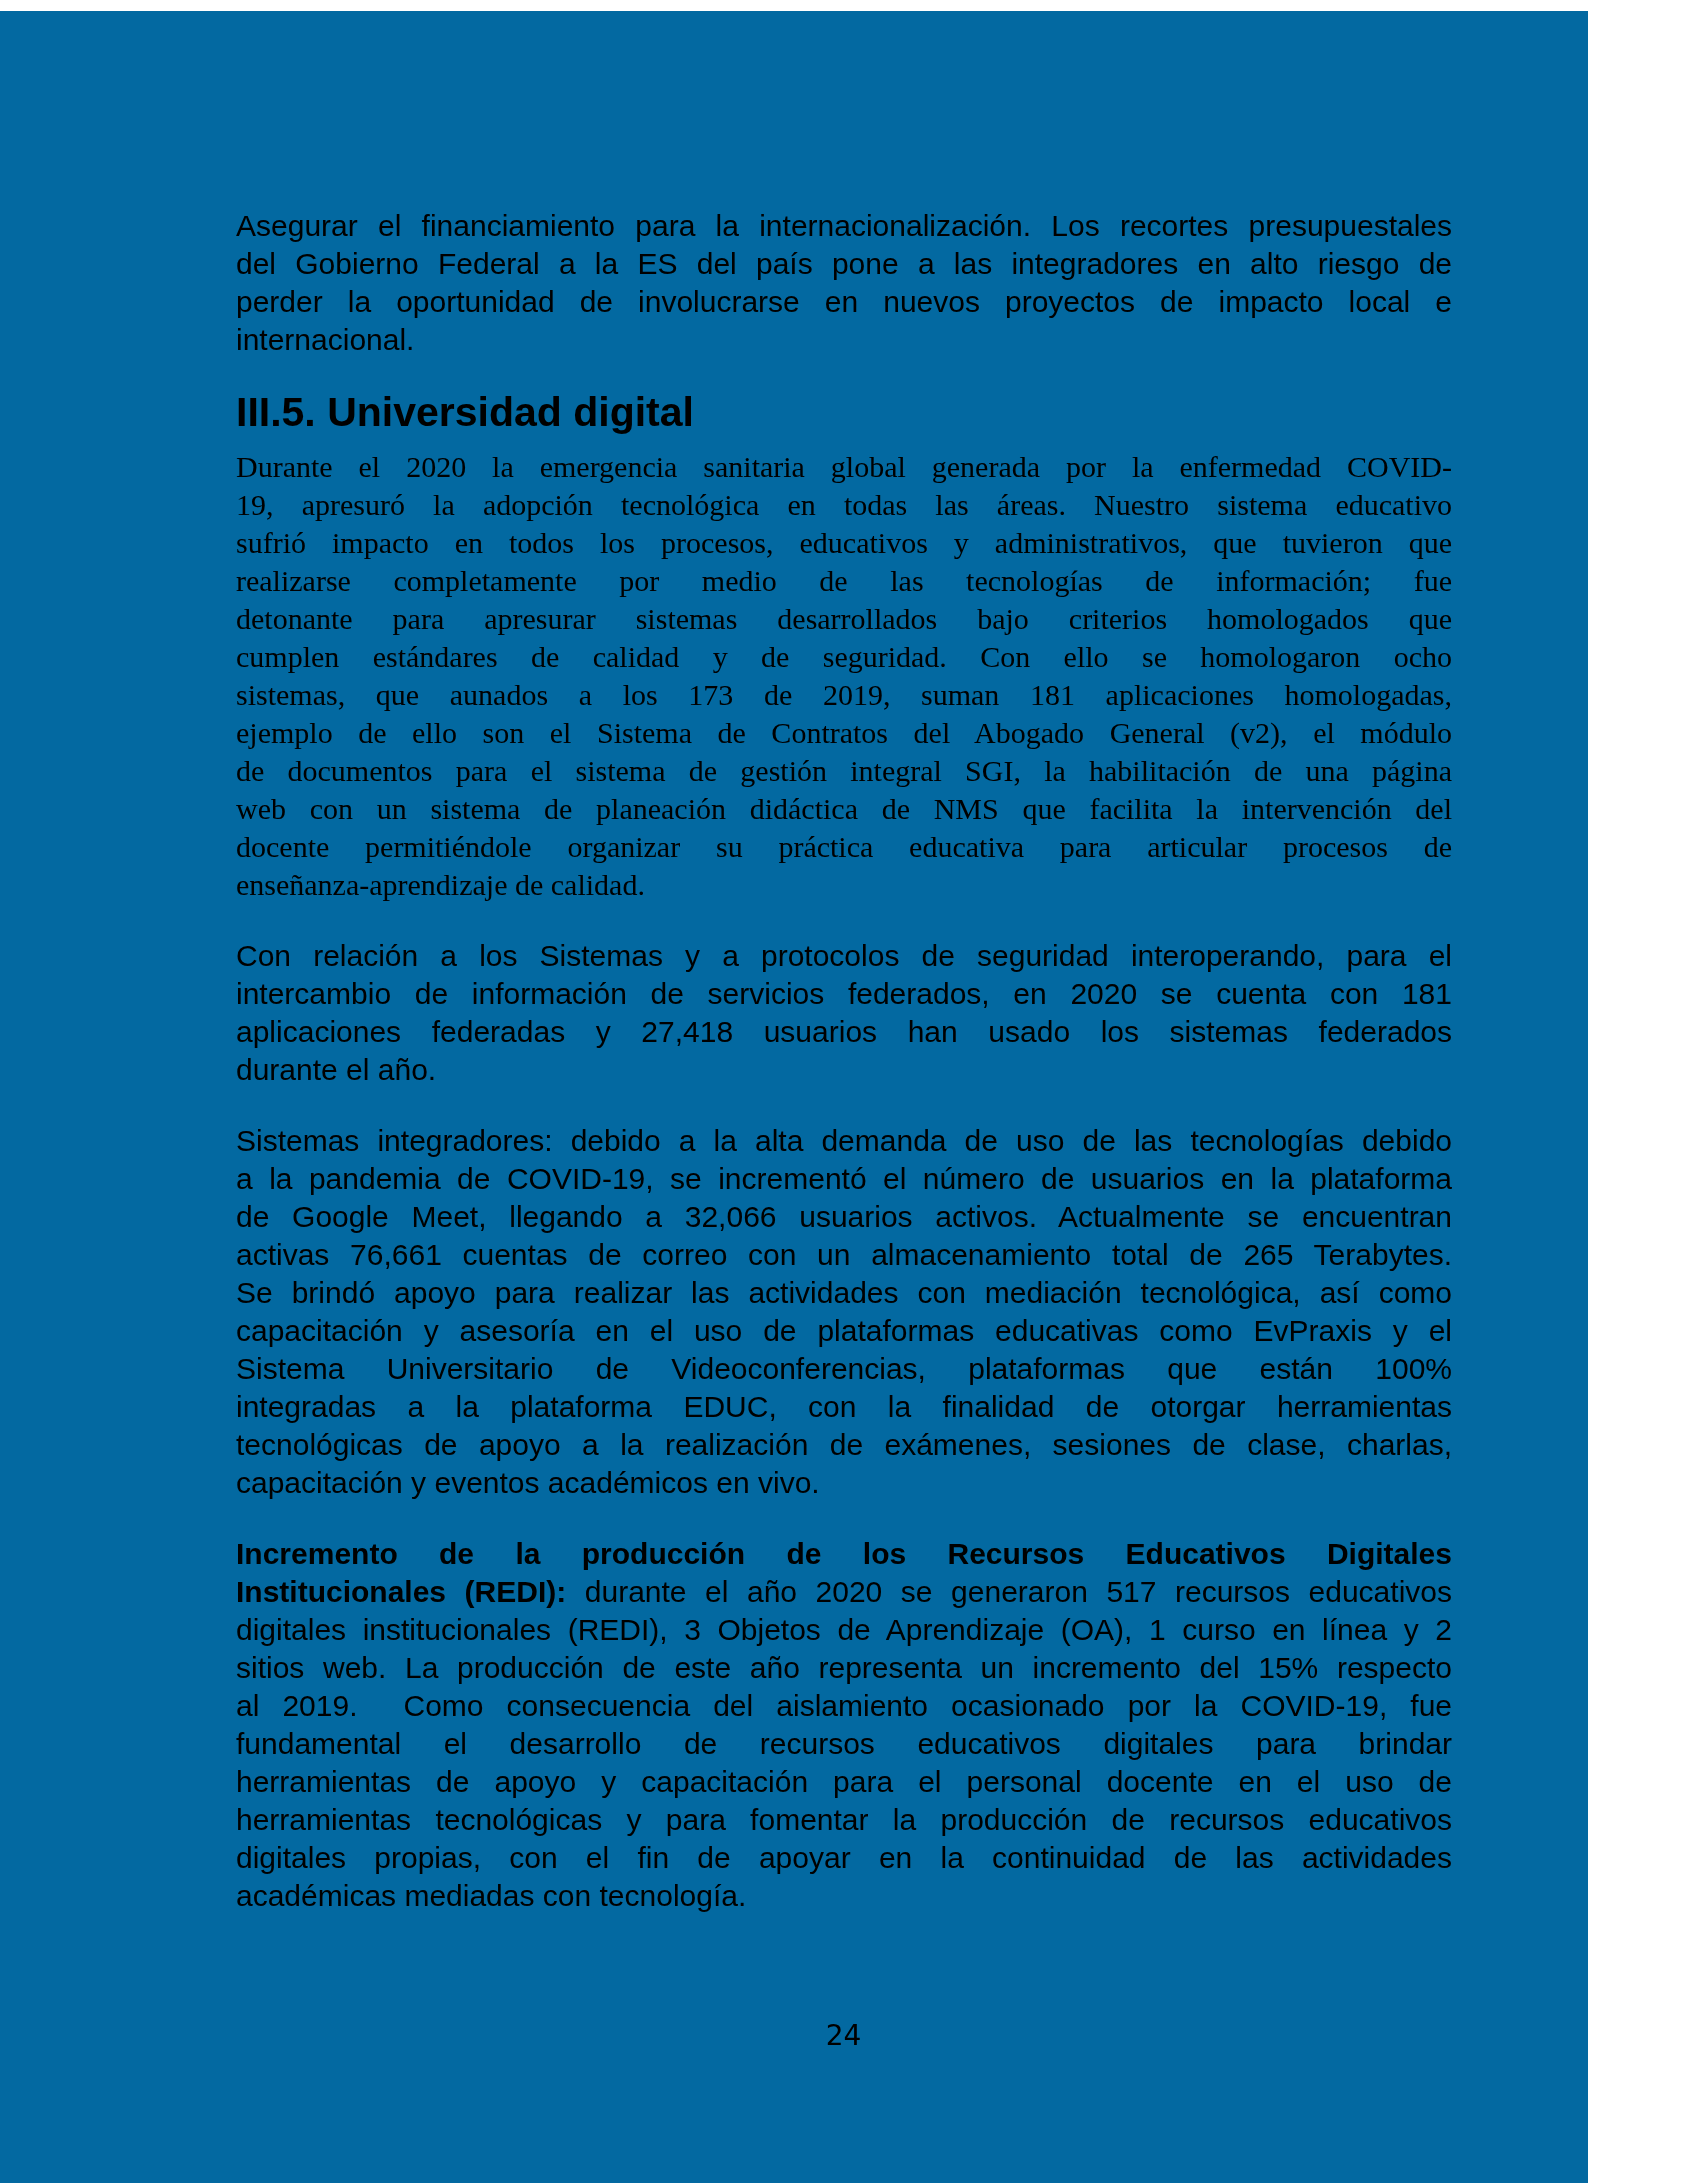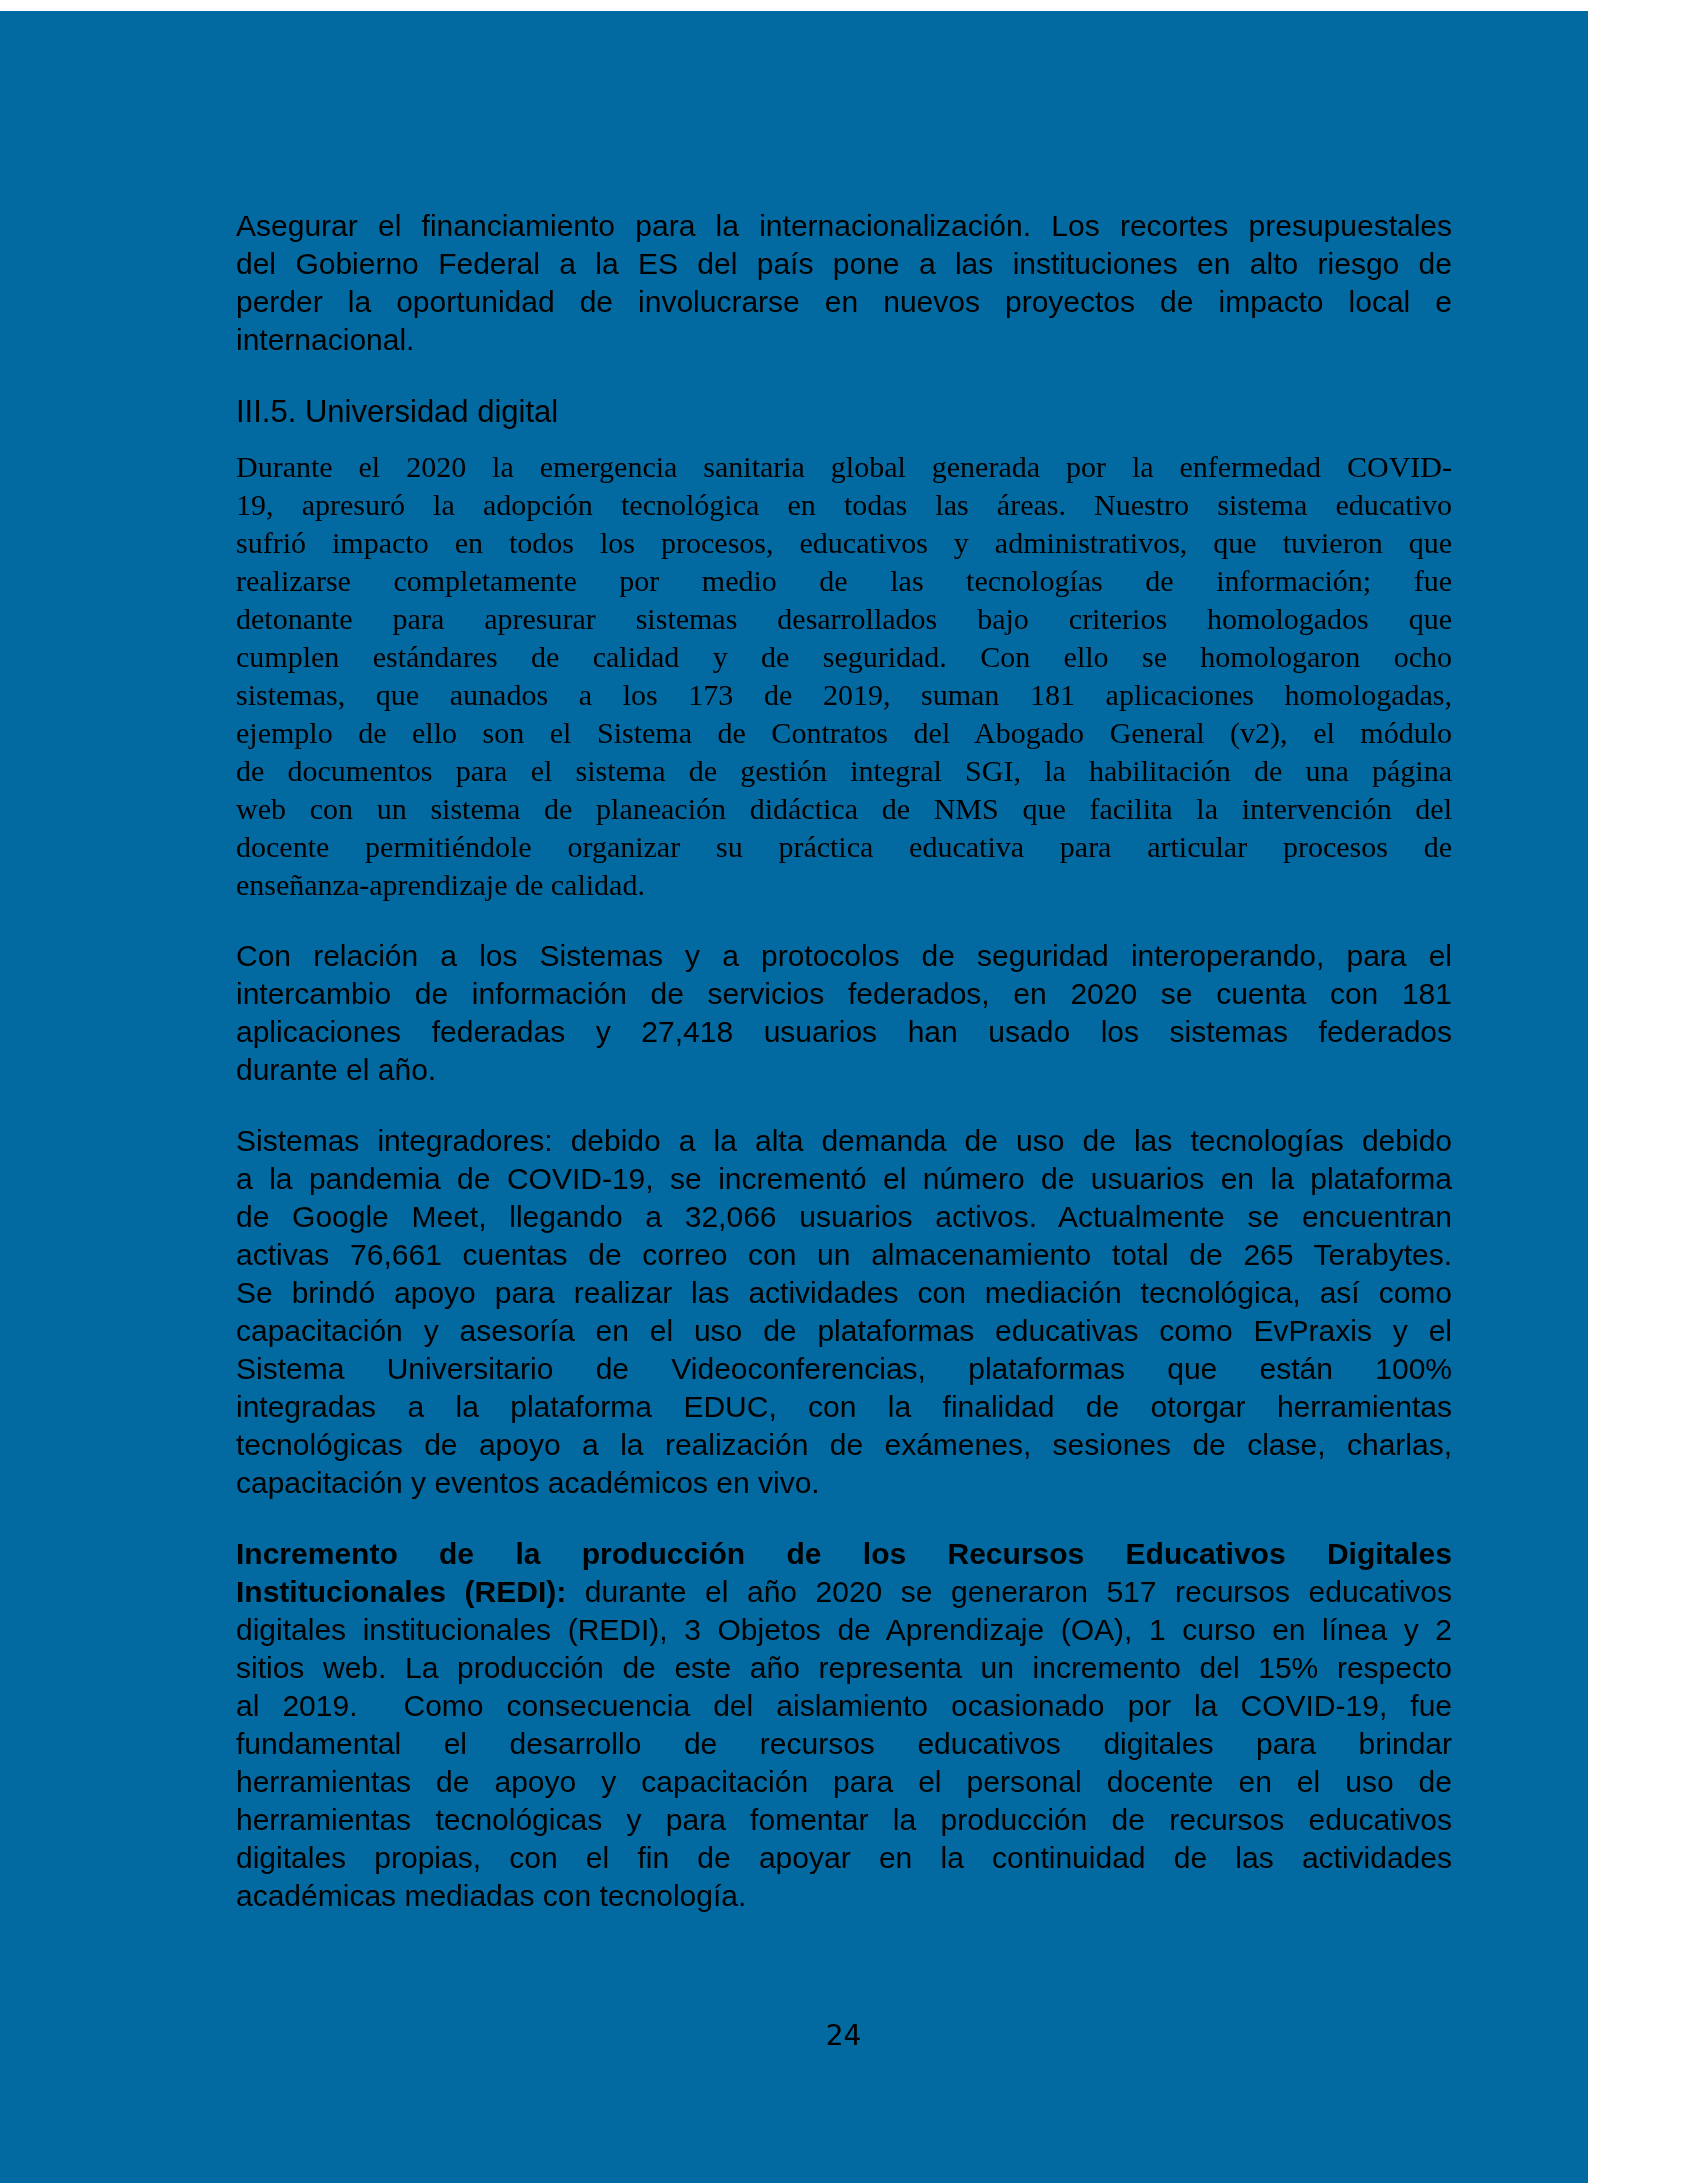--- a/index.html
+++ b/index.html
@@ -12,39 +12,39 @@
     font-family: "Liberation Sans", "DejaVu Sans", sans-serif;
     font-size: 30px; line-height: 38px; color: #000000;
   }
   .para { margin: 0 0 33px 0; }
   .line {
     display: block; white-space: nowrap; text-align: justify; text-align-last: justify;
     height: 38px; overflow: visible;
   }
   .line.last { text-align: center; text-align-last: left; }
   .heading {
-    margin: 34px 0 16.5px 0; font-weight: normal; font-size: 31px; line-height: 38px;
+    margin: 34px 0 16.5px 0; font-weight: bold; font-size: 41px; line-height: 38px;
   }
   .para.after-heading { margin-top: 2px; font-family: Liberation Serif, serif; }
   .bold { font-weight: bold; }
   .line .tab { display: inline-block; width: 46px; }
   .page-number {
     position: absolute; left: 0; width: 1687px; top: 2005px; text-align: center;
     font-family: "DejaVu Sans", "Liberation Sans", sans-serif; font-size: 28px; line-height: 40px; color: #000000;
   }
 </style>
 </head>
 <body>
 
 <div class="page">
   <div class="content">
 
     <div class="para">
       <span class="line">Asegurar el financiamiento para la internacionalización. Los recortes presupuestales</span>
-      <span class="line">del Gobierno Federal a la ES del país pone a las instituciones en alto riesgo de</span>
+      <span class="line">del Gobierno Federal a la ES del país pone a las integradores en alto riesgo de</span>
       <span class="line">perder la oportunidad de involucrarse en nuevos proyectos de impacto local e</span>
       <span class="line last">internacional.</span>
     </div>
 
     <h2 class="heading">III.5. Universidad digital</h2>
 
     <div class="para after-heading">
       <span class="line">Durante el 2020 la emergencia sanitaria global generada por la enfermedad COVID-</span>
       <span class="line">19, apresuró la adopción tecnológica en todas las áreas. Nuestro sistema educativo</span>
       <span class="line">sufrió impacto en todos los procesos, educativos y administrativos, que tuvieron que</span>

